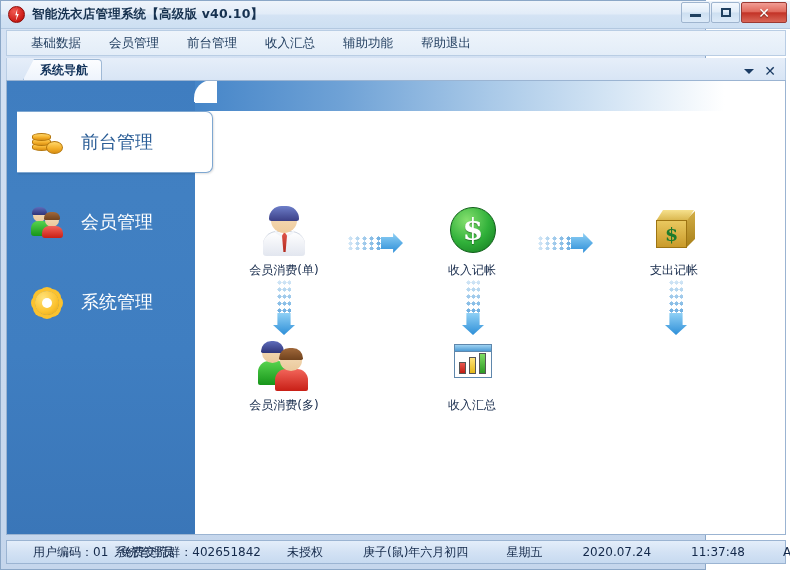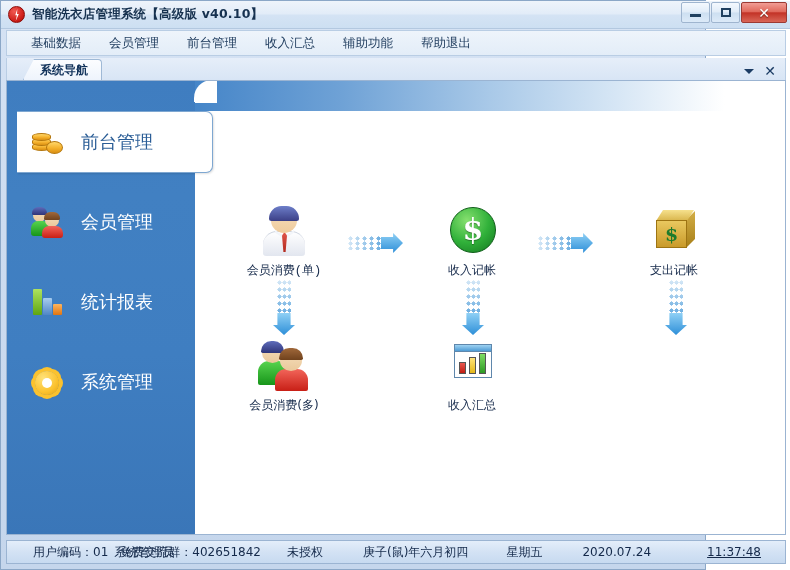--- a/index.html
+++ b/index.html
@@ -470,41 +470,33 @@
           <div class="p-head" style="left:2px;top:2px;width:13px;height:13px;background:linear-gradient(to bottom,#f6dfbe,#eac89a);"></div>
           <div class="p-head" style="left:1px;top:0px;width:15px;height:8px;border-radius:8px 8px 2px 2px;background:linear-gradient(to bottom,#5e6cbb,#2f3478);"></div>
           <div class="p-body" style="left:0px;top:14px;width:19px;height:15px;background:linear-gradient(to bottom,#57d44f,#17951a);"></div>
           <div class="p-head" style="left:14px;top:7px;width:14px;height:13px;background:linear-gradient(to bottom,#f6dfbe,#eac89a);"></div>
           <div class="p-head" style="left:13px;top:5px;width:16px;height:8px;border-radius:8px 8px 2px 2px;background:linear-gradient(to bottom,#a0683a,#70421d);"></div>
           <div class="p-body" style="left:11px;top:19px;width:21px;height:12px;background:linear-gradient(to bottom,#f2655a,#c81f16);"></div>
         </div>
         <span class="side-label">会员管理</span>
       </div>
 
-      <div class="side-item">
-        <div class="sicon">
-          <div class="bar" style="left:2px;width:9px;height:26px;background:linear-gradient(to bottom,#aee35f,#5fa510);"></div>
-          <div class="bar" style="left:12px;width:9px;height:17px;background:linear-gradient(to bottom,#a8cdf0,#4f86c6);"></div>
-          <div class="bar" style="left:22px;width:9px;height:11px;background:linear-gradient(to bottom,#ffb45c,#e07512);"></div>
-        </div>
-        <span class="side-label">统计报表</span>
-      </div>
 
       <div class="side-item">
         <div class="sicon">
           <div class="gear"></div>
         </div>
         <span class="side-label">系统管理</span>
       </div>
 
     </div>
 
     <div class="canvas">
 
-      <div class="node" style="left:34px; top:125px;font-family:Liberation Mono, monospace;">
+      <div class="node" style="left:34px; top:125px;">
         <div class="nicon">
           <div class="man-body"></div>
           <div class="man-collar"></div>
           <div class="man-tie"></div>
           <div class="man-head"></div>
           <div class="man-hair"></div>
         </div>
         <div class="nlabel">会员消费(单)</div>
       </div>
 
@@ -586,18 +578,18 @@
   <div class="statusbar">
     <div class="st-cell" style="margin-left:20px;">用户编码：01</div>
     <div class="st-cell st-overlap" style="width:170px;">
       <span class="under">系统管理员</span>
       <span>免费交流群：402651842</span>
     </div>
     <div class="st-cell" style="margin-left:14px;">未授权</div>
     <div class="st-cell" style="margin-left:28px;">庚子(鼠)年六月初四</div>
     <div class="st-cell" style="margin-left:26px;">星期五</div>
     <div class="st-cell" style="margin-left:28px;">2020.07.24</div>
-    <div class="st-cell" style="margin-left:44px;text-decoration:underline;">11:37:48</div>
+    <div class="st-cell" style="margin-left:28px;">11:37:48</div>
     <div class="st-cell" style="margin-left:26px;">Access</div>
     <div class="grip"></div>
   </div>
 
 </div>
 
 </body></html>

